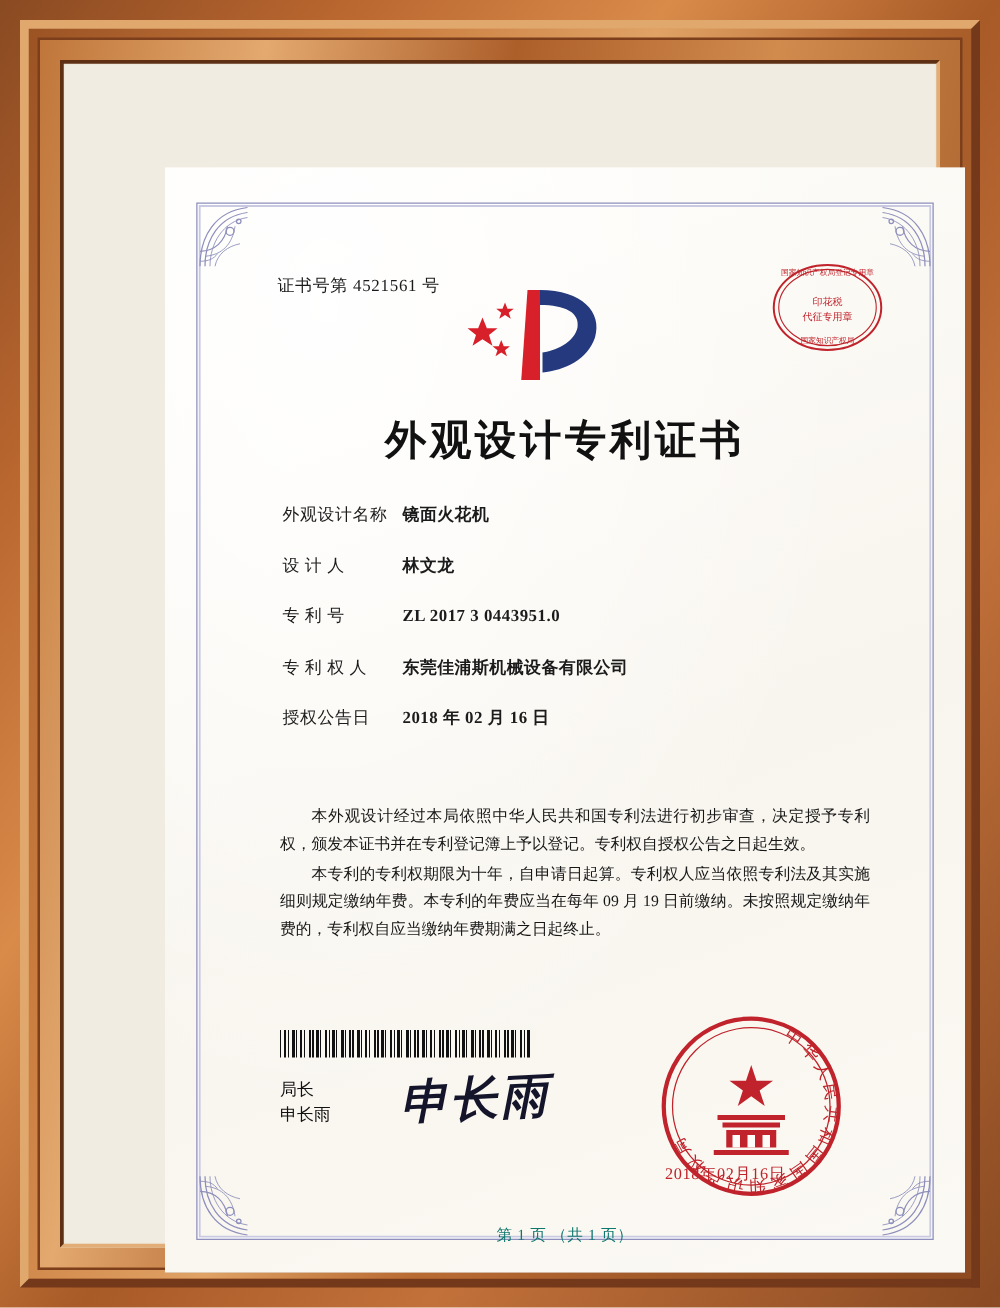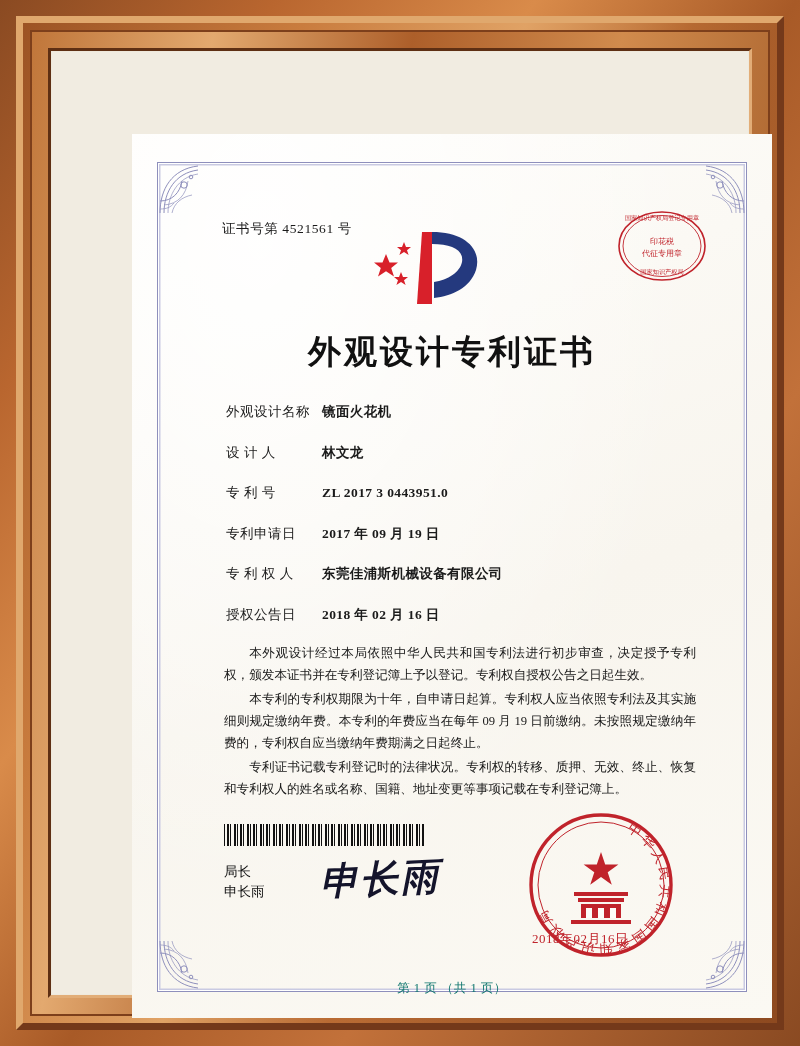--- a/index.html
+++ b/index.html
@@ -339,37 +339,32 @@
           </div>
           <div class="field-row">
             <span class="field-label">设  计  人</span>
             <span class="field-value">林文龙</span>
           </div>
           <div class="field-row">
             <span class="field-label">专  利  号</span>
             <span class="field-value">ZL 2017 3 0443951.0</span>
           </div>
           <div class="field-row">
-            <span class="field-label">专利申请日</span>
-            <span class="field-value">2017 年 09 月 19 日</span>
-          </div>
-          <div class="field-row">
             <span class="field-label">专  利  权  人</span>
             <span class="field-value">东莞佳浦斯机械设备有限公司</span>
           </div>
           <div class="field-row">
             <span class="field-label">授权公告日</span>
             <span class="field-value">2018 年 02 月 16 日</span>
           </div>
         </div>
 
         <div class="body-text">
           <p>本外观设计经过本局依照中华人民共和国专利法进行初步审查，决定授予专利权，颁发本证书并在专利登记簿上予以登记。专利权自授权公告之日起生效。</p>
           <p>本专利的专利权期限为十年，自申请日起算。专利权人应当依照专利法及其实施细则规定缴纳年费。本专利的年费应当在每年 09 月 19 日前缴纳。未按照规定缴纳年费的，专利权自应当缴纳年费期满之日起终止。</p>
-          <p>专利证书记载专利登记时的法律状况。专利权的转移、质押、无效、终止、恢复和专利权人的姓名或名称、国籍、地址变更等事项记载在专利登记簿上。</p>
         </div>
 
         <div class="barcode"></div>
 
         <div class="signature-block">
           <div>局长</div>
           <div>申长雨</div>
         </div>
         <div class="sign-script">申长雨</div>
 

